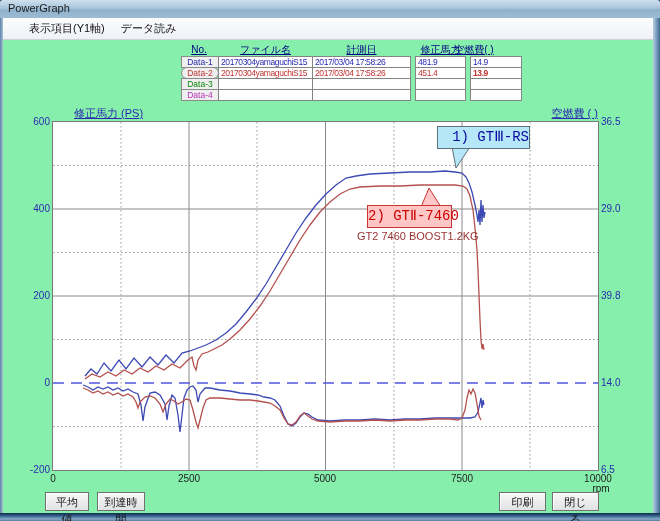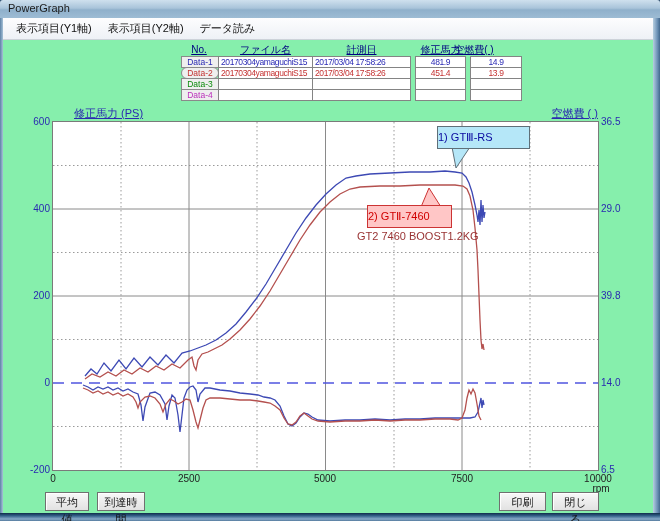--- a/index.html
+++ b/index.html
@@ -14,43 +14,43 @@
   
   .border-left{position:absolute;left:0;top:18px;width:3px;height:495px;
     background:linear-gradient(90deg,#5d82a6,#a7c2d8);}
   .border-right{position:absolute;left:653px;top:18px;width:7px;height:495px;
     background:linear-gradient(90deg,#b6cee0,#6f94b8 60%,#41678c);}
   .border-bottom{position:absolute;left:0;top:513px;width:660px;height:8px;
     background:linear-gradient(#0f2c49,#336089 35%,#87aac8 75%,#54799d);}
   
   .menubar{position:absolute;left:3px;top:18px;width:650px;height:22px;
     background:linear-gradient(#fdfdfe,#eef1f6);border-bottom:1px solid #cdd2d9;
-    display:flex;align-items:flex-start;padding-left:5px;box-sizing:border-box;}
+    display:flex;align-items:flex-start;padding-left:18px;box-sizing:border-box;}
   .menu-item{font-size:11px;color:#111;padding:3px 8px;}
   
   .th{position:absolute;font-size:10px;color:#000080;text-align:center;
       text-decoration:underline;height:11px;line-height:11px;}
   .rowlabel{position:absolute;width:36px;height:10px;border:1px solid #8a8a8a;
       background:#efefef;font-size:8.5px;line-height:10px;text-align:center;box-sizing:content-box;}
   .field{position:absolute;height:10px;border:1px solid #848484;background:#fff;
       font-size:8.5px;line-height:10px;padding:0 2px;box-sizing:content-box;
       white-space:nowrap;overflow:hidden;letter-spacing:-0.4px;}
-  .num{text-align:center;}
+  .num{text-align:left;}
   
   .plot{position:absolute;left:52px;top:121px;width:545px;height:348px;
       border:1px solid #7a7a7a;background:#fff;}
   .axis-title{position:absolute;font-size:11px;color:#2a2ab0;text-decoration:underline;}
   .tick{position:absolute;font-size:10px;color:#2a2ab0;height:12px;line-height:12px;}
   .tick-l{width:32px;text-align:right;}
   .tick-r{width:36px;text-align:left;}
   .xtick{position:absolute;font-size:10px;color:#222;width:50px;text-align:center;top:473px;}
   .rpm{position:absolute;font-size:10px;color:#222;top:483px;left:576px;width:50px;text-align:center;}
   .curve-label{position:absolute;font-size:11px;white-space:nowrap;}
-  .callout{position:absolute;font-size:11px;text-align:left;box-sizing:border-box;
-      line-height:21px;white-space:nowrap;}
+  .callout{position:absolute;font-size:14px;text-align:right;box-sizing:border-box;
+      line-height:21px;white-space:nowrap;font-family:Liberation Mono, monospace;}
   .callout1{left:437px;top:126px;width:93px;height:23px;background:#b5e7f8;
       border:1px solid #5f6f78;color:#0a0aa0;}
   .callout2{left:367px;top:205px;width:85px;height:23px;background:#ffc6c6;
       border:1px solid #cc3333;color:#d00000;}
   
   .btn{position:absolute;height:19px;background:linear-gradient(#f8f8f8,#e2e2e2);
       border:1px solid #707070;box-shadow:inset 1px 1px 0 #fff;
       font-size:11px;line-height:17px;text-align:center;box-sizing:border-box;
       font-family:"Liberation Sans","DejaVu Sans",sans-serif;color:#111;}
 </style>
@@ -61,41 +61,40 @@
 
   <div class="titlebar">
     <span class="title">PowerGraph</span>
   </div>
   <div class="border-left"></div>
   <div class="border-right"></div>
   <div class="border-bottom"></div>
 
   <div class="menubar">
     <span class="menu-item">表示項目(Y1軸)</span>
-    <span class="menu-item">表示項目(Y2軸)</span>
     <span class="menu-item">データ読み</span>
   </div>
 
   <span class="th" style="left:181px;top:44px;width:36px;">No.</span>
   <span class="th" style="left:218px;top:44px;width:95px;">ファイル名</span>
   <span class="th" style="left:312px;top:44px;width:99px;">計測日</span>
   <span class="th" style="left:415px;top:44px;width:51px;">修正馬力</span>
   <span class="th" style="left:448px;top:44px;width:52px;">空燃費( )</span>
 
   <span class="rowlabel" style="left: 181px; top: 56px; color: rgb(42, 42, 180);">Data-1</span>
   <span class="field" style="left: 218px; top: 56px; width: 89px; color: rgb(42, 42, 180);">20170304yamaguchiS15</span>
   <span class="field" style="left: 312px; top: 56px; width: 93px; color: rgb(42, 42, 180);">2017/03/04 17:58:26</span>
   <span class="field num" style="left: 415px; top: 56px; width: 45px; color: rgb(42, 42, 180);">481.9</span>
   <span class="field num" style="left: 470px; top: 56px; width: 46px; color: rgb(42, 42, 180);">14.9</span>
 
   <span class="rowlabel" style="left: 181px; top: 67px; color: rgb(196, 50, 50); border-radius: 6px;">Data-2</span>
   <span class="field" style="left: 218px; top: 67px; width: 89px; color: rgb(196, 50, 50);">20170304yamaguchiS15</span>
   <span class="field" style="left: 312px; top: 67px; width: 93px; color: rgb(196, 50, 50);">2017/03/04 17:58:26</span>
   <span class="field num" style="left: 415px; top: 67px; width: 45px; color: rgb(196, 50, 50);">451.4</span>
-  <span class="field num" style="left: 470px; top: 67px; width: 46px; color: rgb(196, 50, 50);">13.9</span>
+  <span class="field num" style="left: 470px; top: 67px; width: 46px; color: rgb(196, 50, 50); font-weight: bold;">13.9</span>
 
   <span class="rowlabel" style="left: 181px; top: 78px; color: rgb(10, 138, 10);">Data-3</span>
   <span class="field" style="left: 218px; top: 78px; width: 89px; color: rgb(10, 138, 10);"></span>
   <span class="field" style="left: 312px; top: 78px; width: 93px; color: rgb(10, 138, 10);"></span>
   <span class="field num" style="left: 415px; top: 78px; width: 45px; color: rgb(10, 138, 10);"></span>
   <span class="field num" style="left: 470px; top: 78px; width: 46px; color: rgb(10, 138, 10);"></span>
 
   <span class="rowlabel" style="left: 181px; top: 89px; color: rgb(187, 48, 187);">Data-4</span>
   <span class="field" style="left: 218px; top: 89px; width: 89px; color: rgb(187, 48, 187);"></span>
   <span class="field" style="left: 312px; top: 89px; width: 93px; color: rgb(187, 48, 187);"></span>

